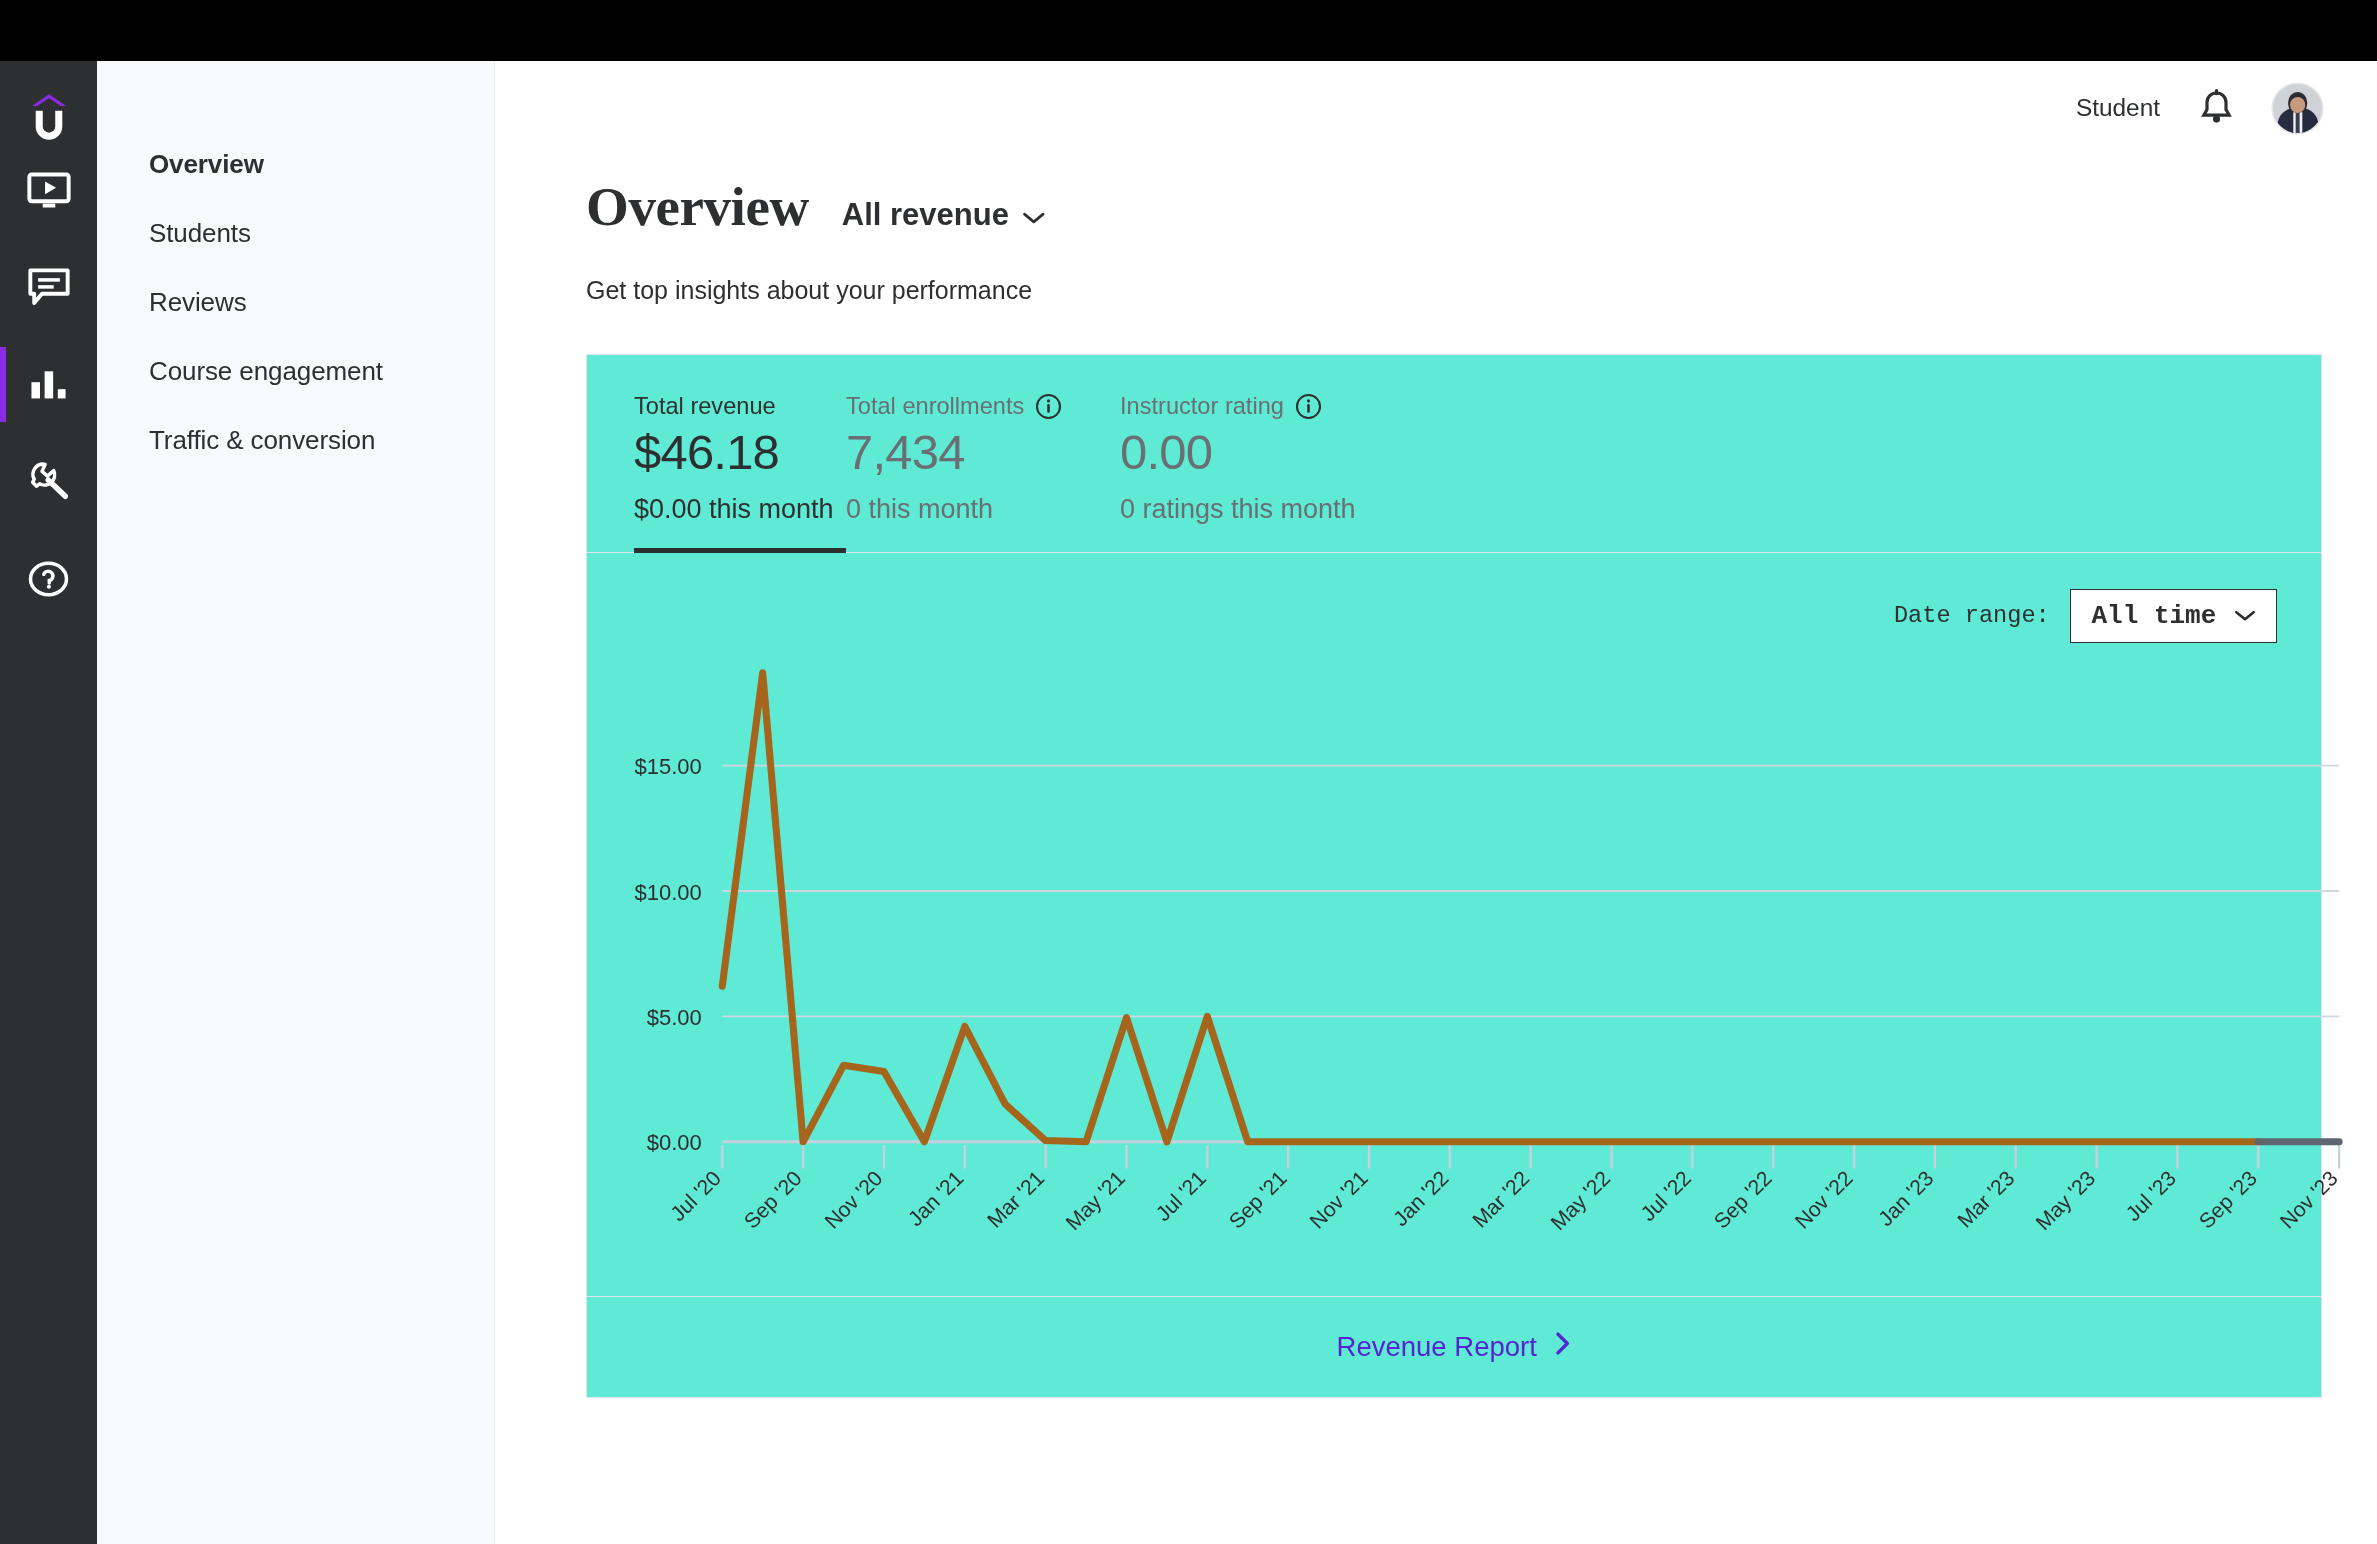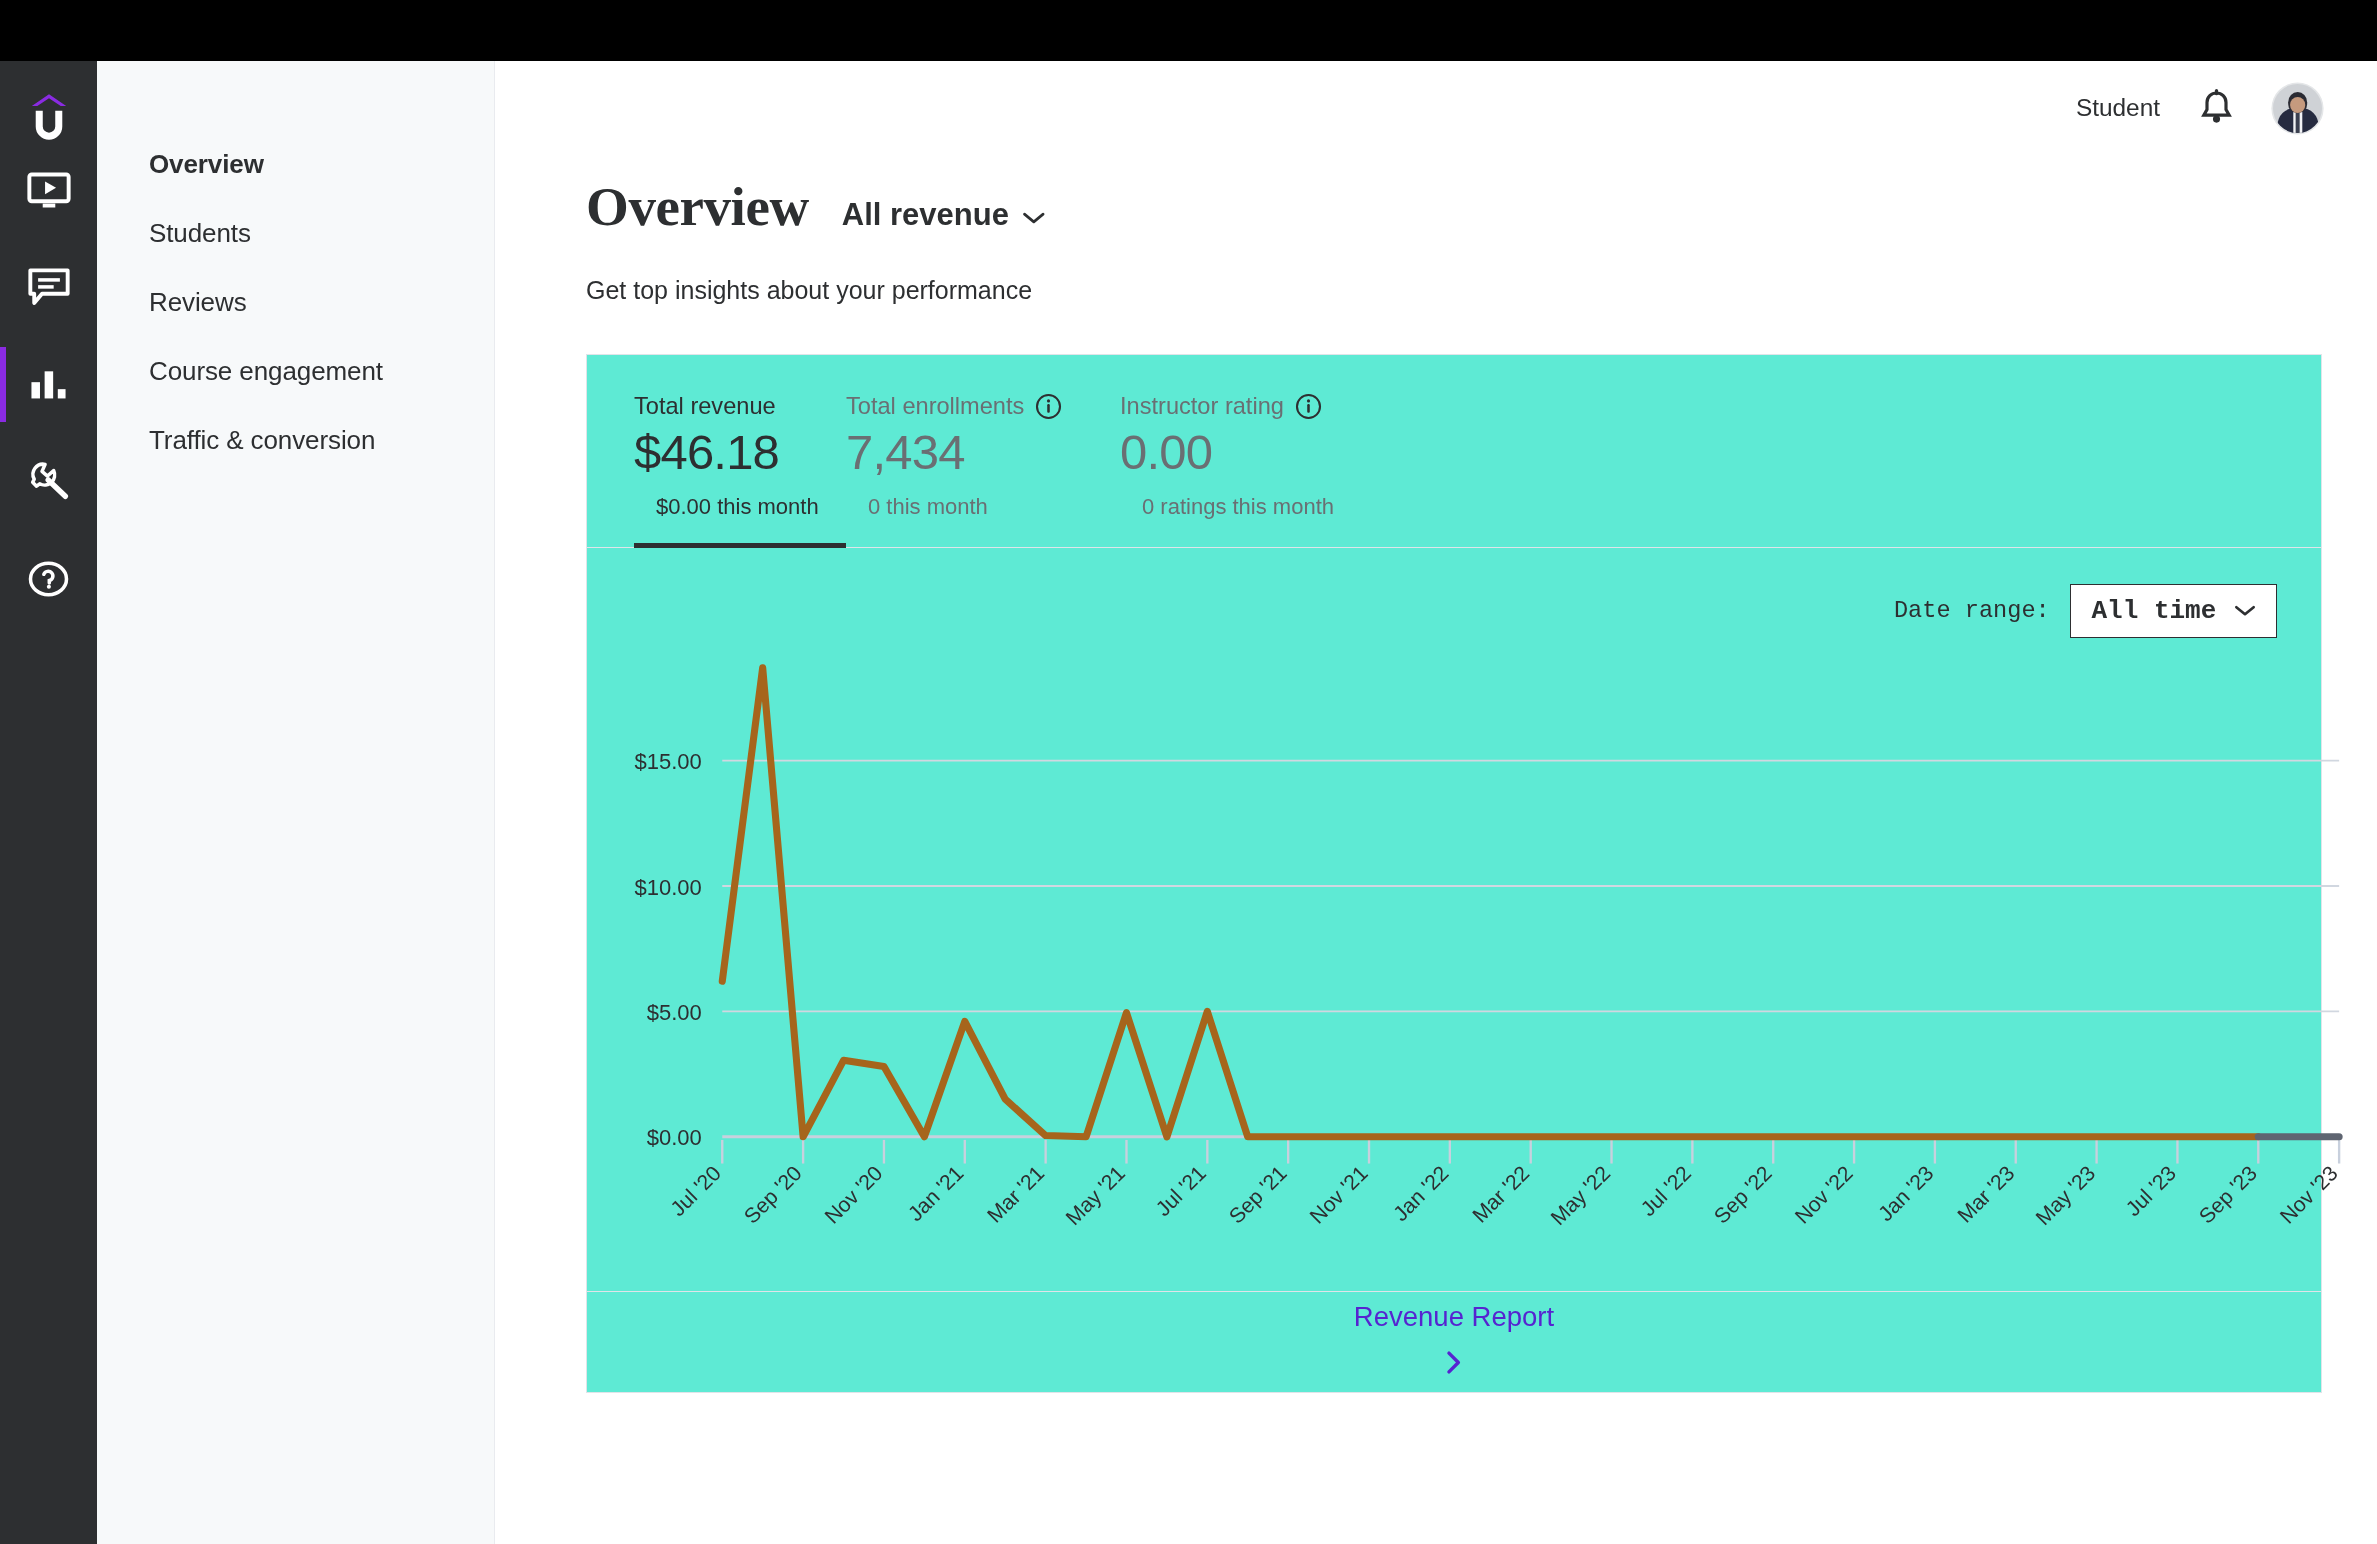--- a/index.html
+++ b/index.html
@@ -84,21 +84,21 @@
     position:relative; padding:9.4px 0 27px 0; margin-bottom:-0.8px;
   }
   .stat:nth-child(1) { width:259px; padding-left:47px; }
   .stat:nth-child(2) { width:274px; }
   .stat:nth-child(3) { width:330px; }
   .stat .label-row { display:flex; align-items:center; gap:11px; }
   .stat .label { font-size:23.6px; color:#6a6f73; white-space:nowrap; }
   .stat.active .label { color:#2d2f31; }
   .stat .value { margin-top:4.7px; font-size:49px; color:#6a6f73; letter-spacing:-0.8px; }
   .stat.active .value { color:#2d2f31; }
-  .stat .sub { margin-top:14px; font-size:22px; color:#6a6f73; white-space:nowrap;margin-left:22px; }
+  .stat .sub { margin-top:14px; font-size:27px; color:#6a6f73; white-space:nowrap; }
   .stat.active .sub { color:#2d2f31; }
   .stat.active::after {
     content:""; position:absolute; left:47px; right:0; bottom:-0.8px; height:5.5px; background:#2d2f31;
   }
   .info-icon { width:27px; height:27px; }
 
   
   .chart-wrap { padding:0 0 0 0; }
   .range-row { display:flex; align-items:center; justify-content:flex-end; gap:20.4px; padding:36px 44px 0 0;font-family:Liberation Mono, monospace; }
   .range-label { font-size:23.6px; color:#2d2f31; }
@@ -107,21 +107,21 @@
     font-size:26px; font-weight:700; color:#2d2f31; background:#fff;
   }
 
   .plot { position:relative; width:1771px; height:645px; margin-top:7.9px; }
   .plot svg { display:block; }
 
   .footer-link-row {
     border-top:0.8px solid #e0e4e9; height:101px;
     display:flex; align-items:center; justify-content:center;
   }
-  .footer-link { display:flex; align-items:center; gap:17.3px; font-size:27.5px; color:#5624d0;flex-direction:column; }
+  .footer-link { display:flex; align-items:center; gap:17.3px; font-size:27.5px; color:#5624d0; }
 
   .chev { display:inline-block; }
 </style>
 </head>
 <body>
 
 <div id="app">
 
   <div class="browser-chrome"></div>
 

